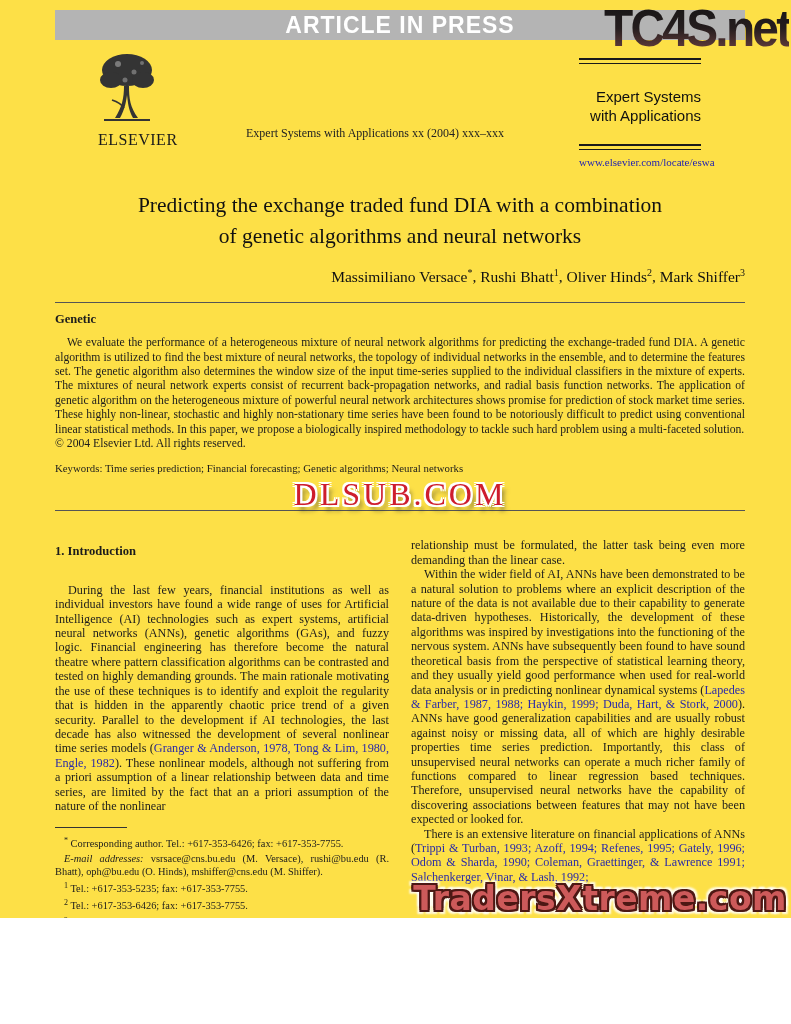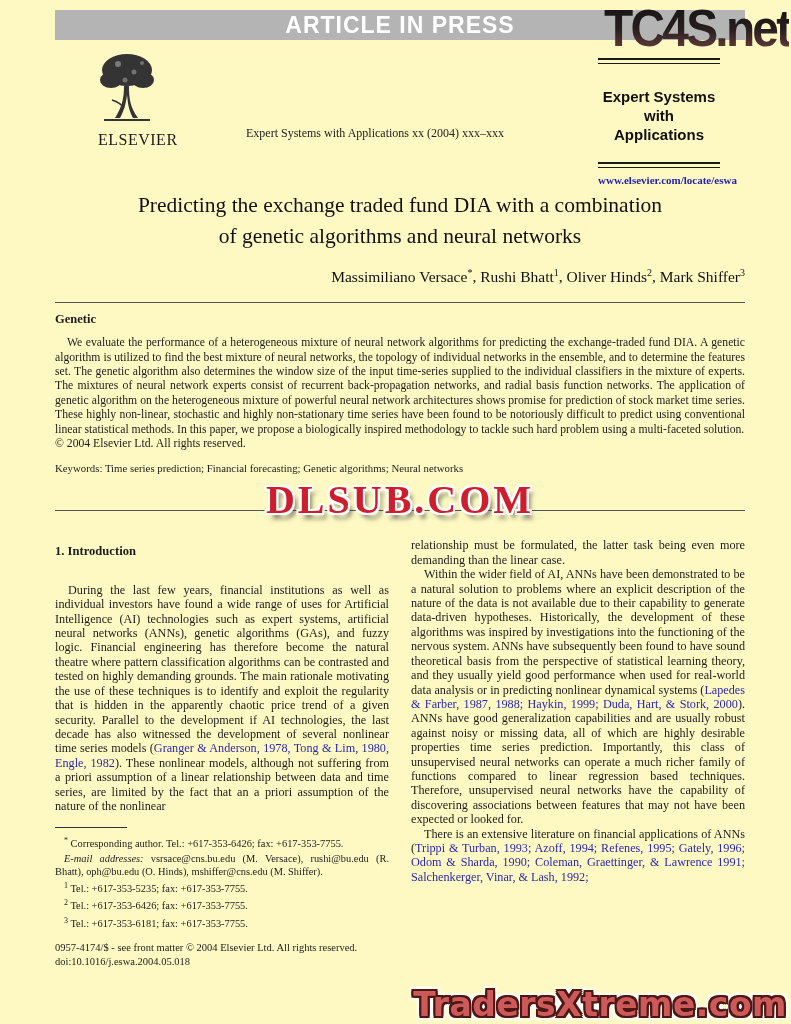--- a/index.html
+++ b/index.html
@@ -1,18 +1,18 @@
 <!DOCTYPE html>
 <html><head>
 <meta charset="utf-8">
 <style>
   html,body { margin:0; padding:0; background:#ffffff; }
   .page {
-    position:relative; width:791px; height:1024px; margin:0 auto;
-    background:#fef9c3; overflow:hidden;
+    position:relative; width:791px; height:918px; margin:0 auto;
+    background:#fde047; overflow:hidden;
     font-family:"Liberation Serif", serif; color:#1c1c1c;
   }
   
   .banner {
     position:absolute; left:55px; top:10px; width:690px; height:30px;
     background:#b4b4b4;
   }
   .banner span {
     display:block; text-align:center; line-height:30px;
     font-family:"Liberation Sans", sans-serif; font-weight:bold;
@@ -36,21 +36,21 @@
   
   .elsevier { position:absolute; left:98px; top:50px; width:78px; }
   .elsevier .wordmark {
     margin-top:1px; font-family:"Liberation Serif", serif;
     font-size:16px; letter-spacing:0.5px; color:#1a1a1a;
   }
   .citation-line {
     position:absolute; left:160px; top:126px; width:430px; text-align:center;
     font-size:12px; color:#222;
   }
-  .journal-block { position:absolute; left:598px; top:58px; width:122px; text-align:center;font-weight:bold; }
+  .journal-block { position:absolute; left:579px; top:58px; width:122px; text-align:right; }
   .dbl-rule { height:3px; border-top:2.5px solid #1a1a1a; border-bottom:1px solid #1a1a1a; }
   .jname {
     margin:24px 0 18px; font-family:"Liberation Sans", sans-serif;
     font-size:15px; line-height:1.25; color:#101010;
   }
   .jurl {
     display:block; margin-top:6px; font-size:11px;
     color:#2323b0; text-decoration:none; white-space:nowrap;
   }
   
@@ -69,22 +69,22 @@
     text-align:justify; text-indent:12px;
   }
   .copyright { margin:0; font-size:11.7px; line-height:14.4px; }
   .keywords { margin:11px 0 0; font-size:10.8px; }
   .keywords .kw-label { }
   
   .watermark-rule { position:relative; height:56px; margin-top:4px; }
   .watermark-rule hr { position:absolute; left:0; right:0; top:24px; border:0; border-top:1px solid #555; }
   .dlsub {
     position:absolute; left:50%; top:-2px; transform:translateX(-50%);
-    font-family:"Liberation Serif", serif; font-weight:bold;
-    font-size:40px; letter-spacing:3px; white-space:nowrap;
+    font-family:"Liberation Serif", serif; font-weight:normal;
+    font-size:32px; letter-spacing:3px; white-space:nowrap;
     color:#ce1d2d;
     text-shadow:
       -2px 0 0 #fff, 2px 0 0 #fff, 0 -2px 0 #fff, 0 2px 0 #fff,
       -2px -2px 0 #fff, 2px 2px 0 #fff, -2px 2px 0 #fff, 2px -2px 0 #fff,
       4px 6px 4px rgba(50,50,50,0.55);
     z-index:3;
   }
   
   .columns { display:flex; gap:22px; margin-top:4px; }
   .col { width:334px; font-size:12.2px; line-height:14.4px; text-align:justify; }

